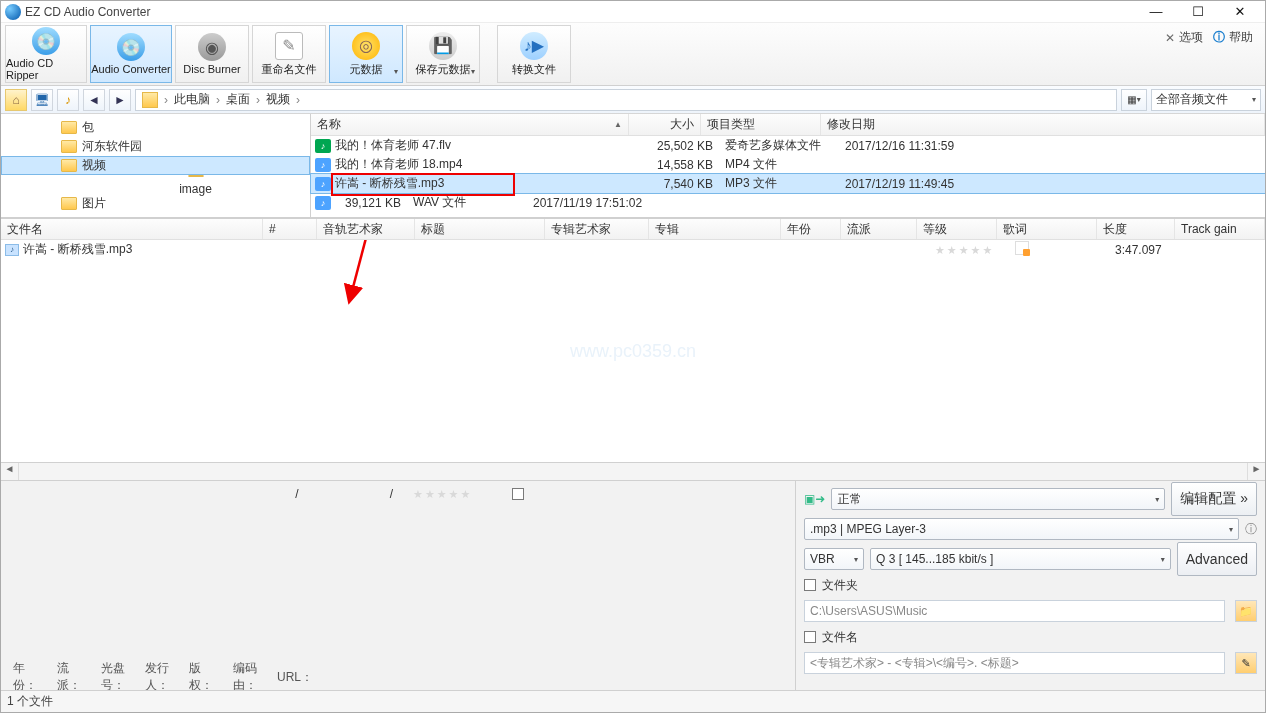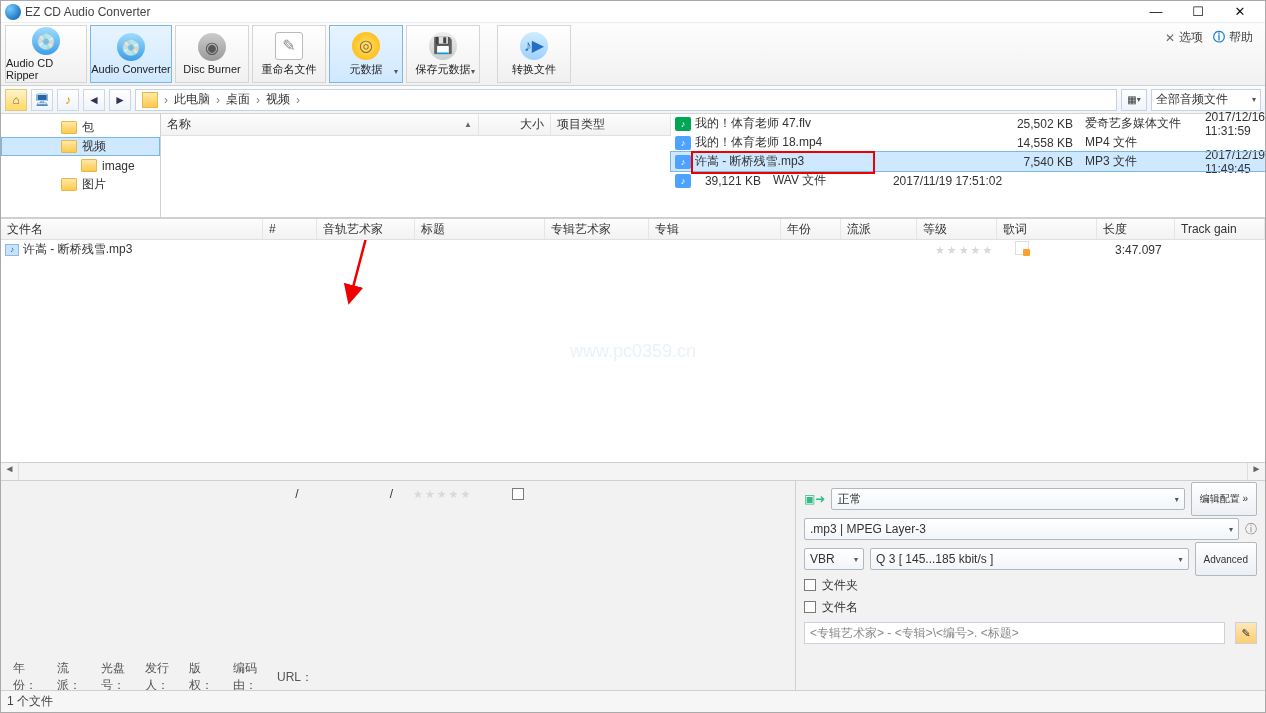--- a/index.html
+++ b/index.html
@@ -30,24 +30,24 @@
 .navbtn.home { background:linear-gradient(#fff3cc,#ffd966); border-color:#e6c870; color:#864; }
 .navbtn.pc  { color:#2266aa; }
 .breadcrumb { flex:1; display:flex; align-items:center; height:22px; border:1px solid #c9d2dc; background:#fff; padding:0 6px; font-size:12px; gap:6px; }
 .breadcrumb .sep { color:#888; }
 .brc-fold { width:16px; height:16px; background:linear-gradient(#ffe9a6,#ffc84d); border:1px solid #e6b849; }
 .viewsel { width:26px; height:22px; border:1px solid #c9d2dc; background:linear-gradient(#fff,#eef4fb); display:flex; align-items:center; justify-content:center; font-size:10px; }
 .filterbox { width:110px; height:22px; border:1px solid #c9d2dc; background:#fff; display:flex; align-items:center; justify-content:space-between; padding:0 4px; font-size:12px; }
 .split1 { display:flex; height:104px; border-bottom:1px solid #d0d0d0; }
 .tree { width:310px; border-right:1px solid #d0d0d0; overflow:auto; padding:4px 0; }
 .treeitem { display:flex; align-items:center; height:19px; padding-left:60px; gap:5px; font-size:12px; }
-.treeitem.l2 { padding-left:80px; }
+.treeitem.l2 { padding-left:80px;flex-direction:column; }
 .treeitem .fold { width:16px; height:13px; background:linear-gradient(#ffe9a6,#ffc84d); border:1px solid #e6b849; border-radius:1px; }
 .treeitem.sel { background:#cde8ff; border:1px solid #7ab8e8; padding-left:59px; }
-.filelist { flex:1; display:flex; }
+.filelist { flex:1; display:flex; flex-direction:column; }
 .flhead { display:flex; height:22px; align-items:center; border-bottom:1px solid #e0e0e0; background:linear-gradient(#fdfdfd,#f2f2f2); font-size:12px; color:#333; }
 .flhead .hc { padding:0 6px; border-right:1px solid #e5e5e5; display:flex; align-items:center; height:100%; }
 .flhead .hc.name { width:318px; justify-content:space-between; }
 .flhead .hc.name .sort { font-size:8px; color:#666; }
 .flhead .hc.size { width:72px; justify-content:flex-end; }
 .flhead .hc.type { width:120px; }
 .flhead .hc.date { flex:1; }
 .flrow { display:flex; height:19px; align-items:center; font-size:12px; padding-left:4px; }
 .flrow.sel { background:#cde8ff; outline:1px solid #7ab8e8; }
 .flrow .fi { width:16px; height:14px; margin-right:4px; border-radius:2px; font-size:9px; color:#fff; display:flex; align-items:center; justify-content:center; }
@@ -75,21 +75,21 @@
 .meta-m { flex:1; display:flex; padding:4px 6px; }
 .mcol { display:flex; flex-direction:row; gap:20px;justify-content:center; }
 .mcol.labels { width:230px; align-items:flex-end; padding-right:6px; color:#555; }
 .mcol.values { width:120px; color:#333; }
 .mcol.labels2 { width:150px; align-items:flex-end; padding-right:6px; color:#555; }
 .mcol.values2 { width:180px; }
 .mrow { height:18px; display:flex; align-items:center; font-size:12px; }
 .encoder { width:470px; border-left:1px solid #d0d0d0; padding:6px 8px; display:flex; flex-direction:column; gap:6px; }
 .encrow { display:flex; align-items:center; gap:6px; height:24px; }
 .drop { height:22px; border:1px solid #b0b8c2; background:linear-gradient(#fff,#f2f5f9); display:flex; align-items:center; justify-content:space-between; padding:0 5px; font-size:12px; border-radius:2px; }
-.btn { height:22px; border:1px solid #b0b8c2; background:linear-gradient(#fff,#eceff3); padding:16px 8px; font-size:10px; display:flex; align-items:center; border-radius:2px; }
+.btn { height:22px; border:1px solid #b0b8c2; background:linear-gradient(#fff,#eceff3); padding:16px 8px; font-size:14px; display:flex; align-items:center; border-radius:2px; }
 .chk { width:12px; height:12px; border:1px solid #7a7a7a; background:#fff; }
 .tfield { height:22px; border:1px solid #c9d2dc; background:#fff; padding:0 5px; font-size:12px; color:#888; display:flex; align-items:center; flex:1; }
 .fieldbtn { width:22px; height:22px; border:1px solid #c9d2dc; background:linear-gradient(#ffe7b8,#ffce70); display:flex; align-items:center; justify-content:center; font-size:11px; margin-left:4px; }
 .status { height:22px; border-top:1px solid #d0d0d0; background:#f6f6f6; font-size:12px; color:#444; display:flex; align-items:center; padding:0 6px; }
 .dd { font-size:8px; color:#555; }
 </style>
 </head>
 <body>
 
 <div class="titlebar">
@@ -168,20 +168,24 @@
       <span class="dd">▾</span>
     </div>
 </div>
 
 <div class="split1">
   <div class="tree">
     <div class="treeitem">
         <div class="fold"></div>
         <span>包</span>
       </div>
+    <div class="treeitem">
+        <div class="fold"></div>
+        <span>河东软件园</span>
+      </div>
     <div class="treeitem sel">
         <div class="fold"></div>
         <span>视频</span>
       </div>
     <div class="treeitem l2">
         <div class="fold"></div>
         <span>image</span>
       </div>
     <div class="treeitem">
         <div class="fold"></div>
@@ -192,20 +196,23 @@
     <div class="flhead">
       <div class="hc name">
           <span>名称</span>
           <span class="sort">▲</span>
         </div>
       <div class="hc size">
           <span>大小</span>
         </div>
       <div class="hc type">
           <span>项目类型</span>
+        </div>
+      <div class="hc date">
+          <span>修改日期</span>
         </div>
     </div>
     <div id="flbody">
         <div class="flrow">
           <div class="fi" style="background:#00a651">♪</div>
     <div class="c-name ">我的！体育老师 47.flv</div>
     <div class="c-size">25,502 KB</div>
     <div class="c-type">爱奇艺多媒体文件</div>
     <div class="c-date">2017/12/16 11:31:59</div>
         </div>
@@ -341,20 +348,24 @@
       <div class="drop" style="flex:1">
           <span>Q 3   [ 145...185 kbit/s ]</span>
           <span class="dd">▾</span>
         </div>
       <div class="btn">Advanced</div>
     </div>
     <div class="encrow" style="height:16px">
       <span class="chk"></span>
       <span>文件夹</span>
     </div>
+    <div class="encrow">
+      <div class="tfield">C:\Users\ASUS\Music</div>
+      <div class="fieldbtn">📁</div>
+    </div>
     <div class="encrow" style="height:16px">
       <span class="chk"></span>
       <span>文件名</span>
     </div>
     <div class="encrow">
       <div class="tfield">&lt;专辑艺术家&gt; - &lt;专辑&gt;\&lt;编号&gt;. &lt;标题&gt;</div>
       <div class="fieldbtn">✎</div>
     </div>
   </div>
 </div>

